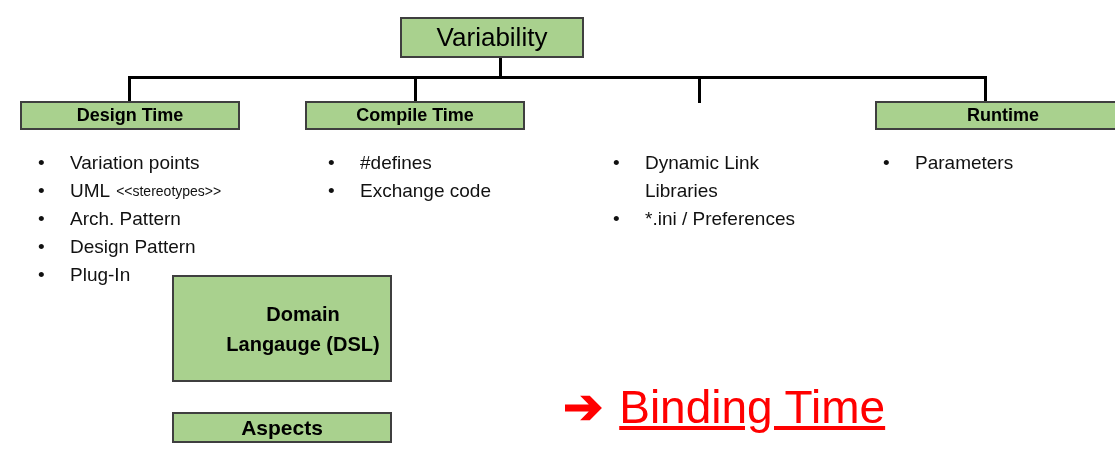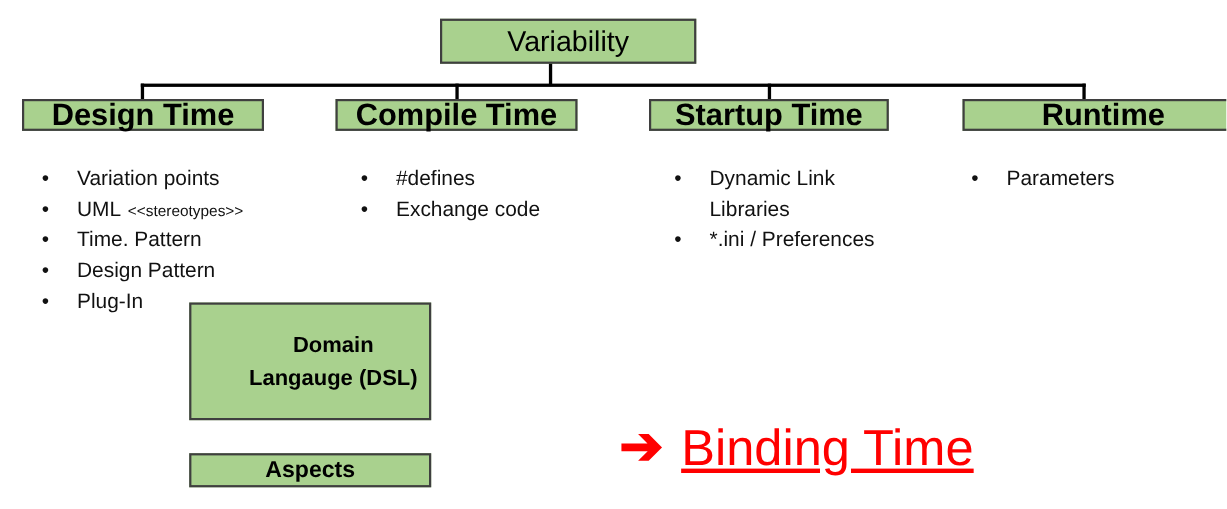--- a/index.html
+++ b/index.html
@@ -15,22 +15,22 @@
     position: absolute;
     background: #A9D18E;
     border: 2px solid #3F3F3F;
     box-sizing: border-box;
     display: flex;
     align-items: center;
     justify-content: center;
     color: #000000;
     text-align: center;
   }
-  #root-box { left: 400px; top: 17px; width: 233px; height: 41px; font-size: 26px; }
-  .header-box { top: 90px; height: 29px; font-size: 28px; font-weight: bold; }
+  #root-box { left: 400px; top: 17px; width: 184px; height: 41px; font-size: 26px; }
+  .header-box { top: 101px; height: 29px; font-size: 18px; font-weight: bold; }
   #hdr-design  { left: 20px;  width: 220px; }
   #hdr-compile { left: 305px; width: 220px; text-align: center; }
   #hdr-startup { left: 590px; width: 218px; }
   #hdr-runtime { left: 875px; width: 256px; }
 
   .conn { position: absolute; background: #000000; }
   #conn-root-stem { left: 499px; top: 58px;  width: 3px;  height: 19px; }
   #conn-hbar      { left: 128px; top: 76px;  width: 859px; height: 3px; }
   .conn-drop      { top: 76px; width: 3px; height: 27px; }
   #drop-design  { left: 128px; }
@@ -92,40 +92,37 @@
   <div id="drop-compile" class="conn conn-drop"></div>
   <div id="drop-startup" class="conn conn-drop"></div>
   <div id="drop-runtime" class="conn conn-drop"></div>
 
   <div id="hdr-design" class="gbox header-box">
     <span>Design Time</span>
   </div>
   <div id="hdr-compile" class="gbox header-box">
     <span>Compile Time</span>
   </div>
-  <div id="hdr-startup" class="gbox header-box">
-    <span>Startup Time</span>
-  </div>
   <div id="hdr-runtime" class="gbox header-box">
     <span>Runtime</span>
   </div>
 
   <ul id="list-design" class="blist">
     <li>
       <span class="bullet">•</span>
       <span>Variation points</span>
     </li>
     <li>
       <span class="bullet">•</span>
       <span>UML</span>
       <span class="note">&lt;&lt;stereotypes&gt;&gt;</span>
     </li>
     <li>
       <span class="bullet">•</span>
-      <span>Time. Pattern</span>
+      <span>Arch. Pattern</span>
     </li>
     <li>
       <span class="bullet">•</span>
       <span>Design Pattern</span>
     </li>
     <li>
       <span class="bullet">•</span>
       <span>Plug-In</span>
     </li>
   </ul>

